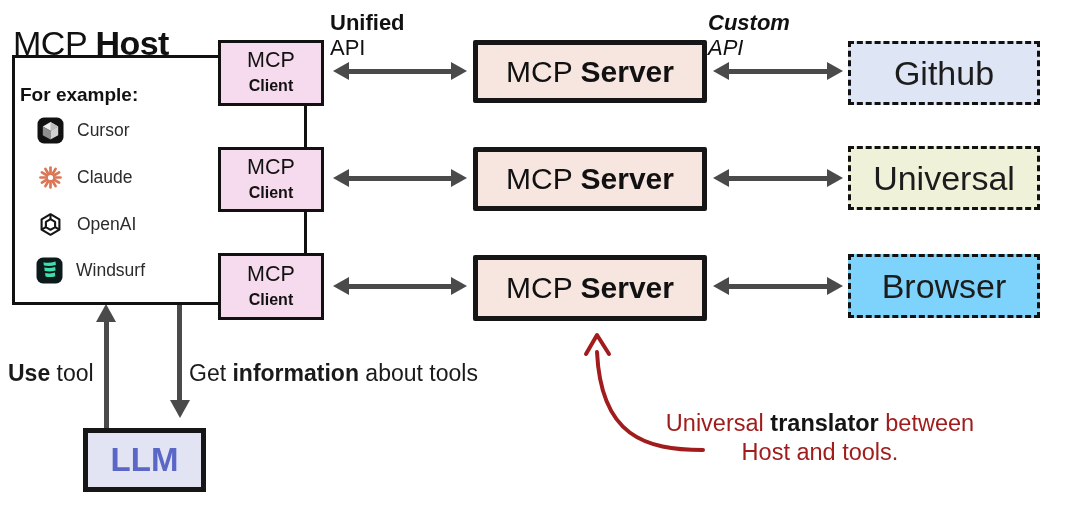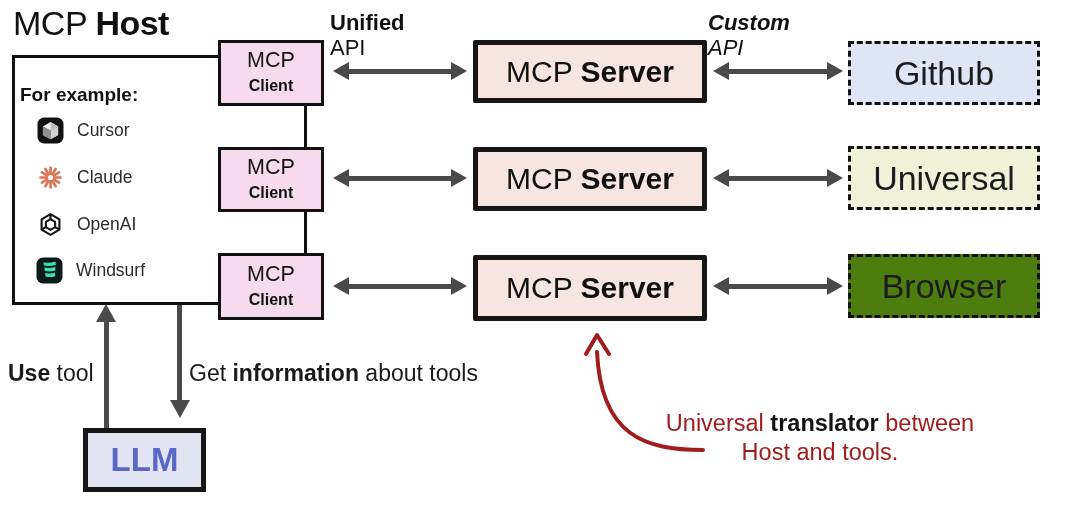--- a/index.html
+++ b/index.html
@@ -4,21 +4,21 @@
 <style>
   html,body{margin:0;padding:0;background:#fff;}
   #stage{
     position:relative; width:1080px; height:508px; background:#ffffff;
     font-family:"Liberation Sans","DejaVu Sans",sans-serif; color:#111;
     overflow:hidden;
   }
   .abs{position:absolute;}
 
   
-  .title{left:13px; top:4px; font-size:34px; letter-spacing:-0.5px;}
+  .title{left:13px; top:24px; font-size:34px; letter-spacing:-0.5px;}
   .title b{font-weight:700;}
 
   
   .host-box{left:12px; top:55px; width:208px; height:244px;
     border:3px solid #111; border-right:none; background:#fff; z-index:2;}
   .examples{left:20px; top:84px; font-size:19px; font-weight:700; z-index:3;}
   .app-row{display:flex; align-items:center; gap:13px; z-index:3;}
   .app-row .lbl{font-size:17.5px; color:#2b2b2b;}
   .app-icon{width:27px; height:27px; flex:0 0 27px;}
 
@@ -188,21 +188,21 @@
     <span>MCP </span>
       <b>Server</b>
   </div>
 
   <div class="abs target" style="top: 41px; height: 64px; background-color: rgb(222, 229, 245);">
     <span>Github</span>
   </div>
   <div class="abs target" style="top: 146px; height: 64px; background-color: rgb(240, 241, 217);">
     <span>Universal</span>
   </div>
-  <div class="abs target" style="top: 254px; height: 64px; background-color: #4d7c0f;">
+  <div class="abs target" style="top: 254px; height: 64px; background-color: #7dd3fc;">
     <span>Browser</span>
   </div>
 
   <div class="abs head-up" style="left:96px; top:304px;"></div>
   <div class="abs vline" style="left:104px; top:320px; height:108px;"></div>
 
   <div class="abs vline" style="left:177px; top:300px; height:101px;"></div>
   <div class="abs head-down" style="left:170px; top:400px;"></div>
 
   <div class="abs flow-label" style="left:8px; top:360px;"><b>Use</b><span> tool</span></div>

